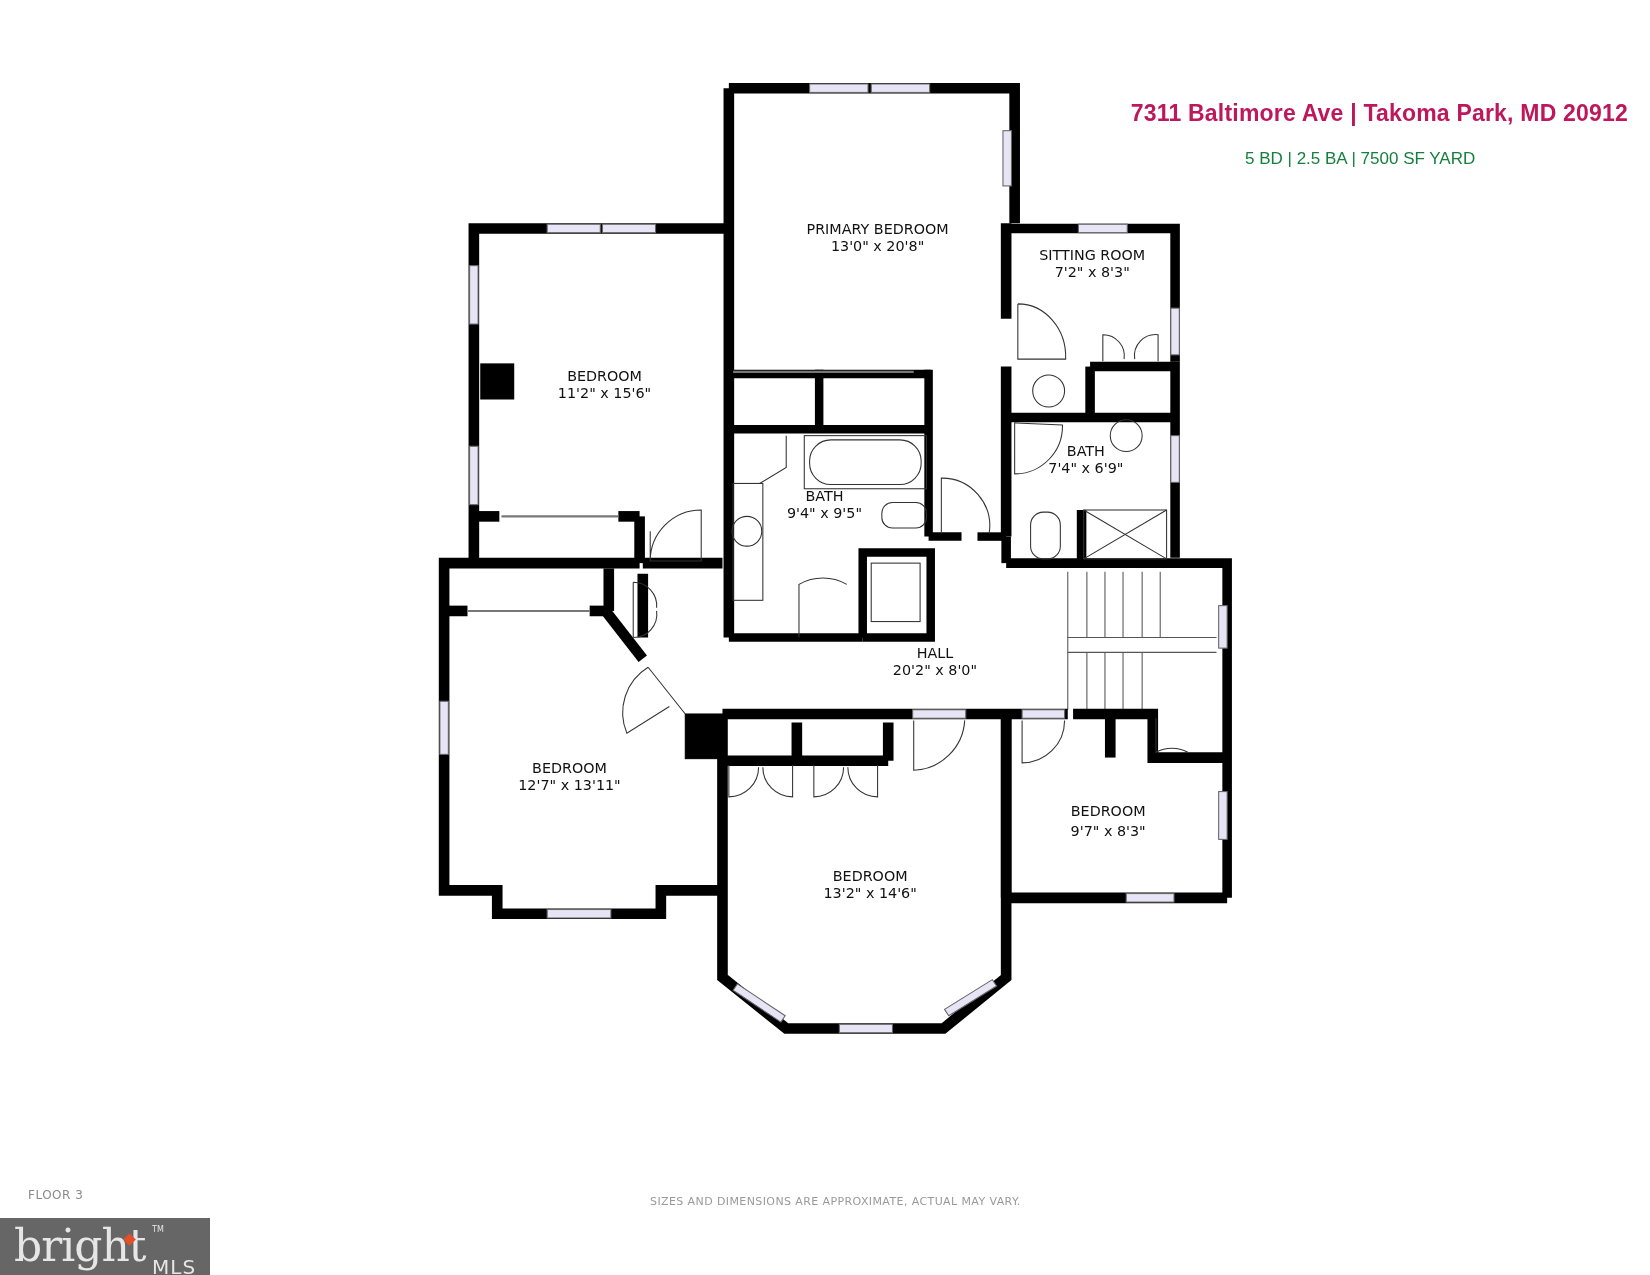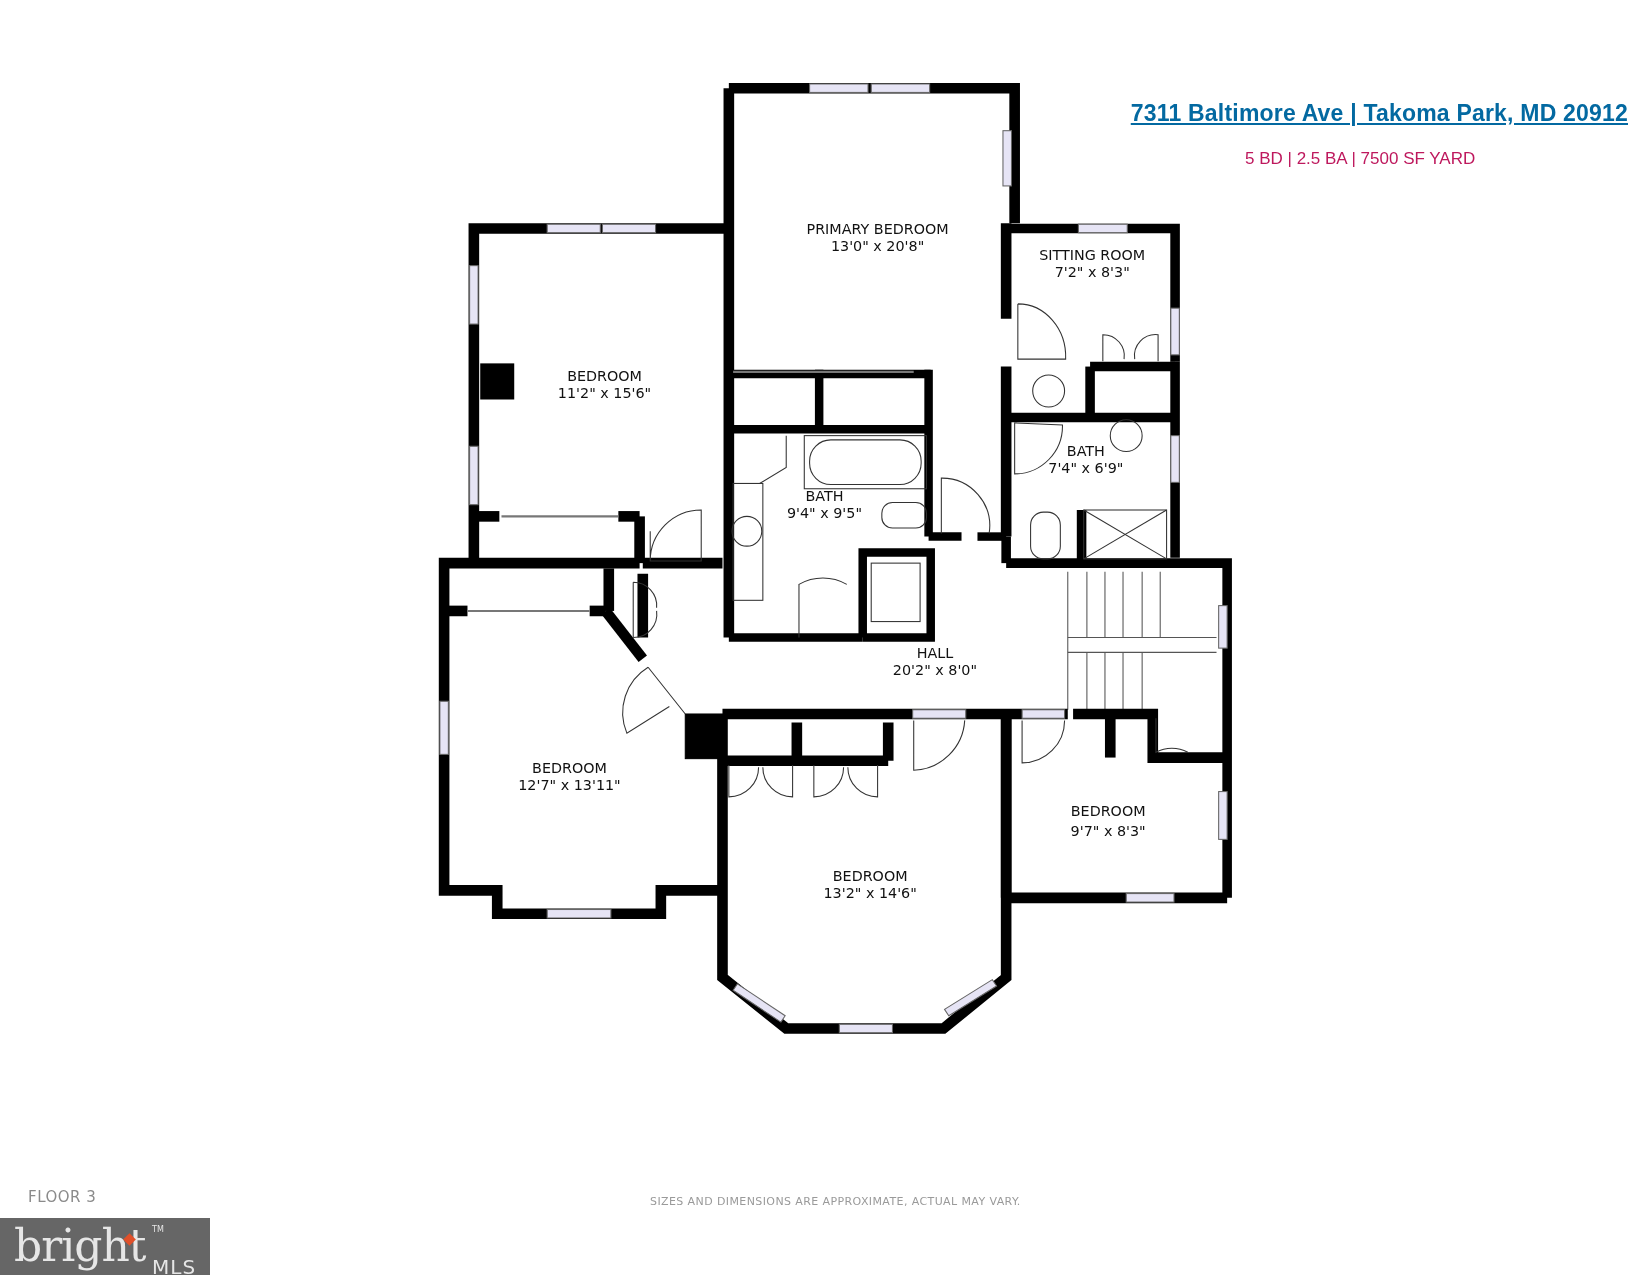--- a/index.html
+++ b/index.html
@@ -1,20 +1,20 @@
 <!DOCTYPE html>
 <html><head>
 <meta charset="utf-8">
 <style>
   html, body { margin:0; padding:0; background:#ffffff; }
   body { width:1650px; height:1275px; position:relative; overflow:hidden; font-family:"DejaVu Sans", sans-serif; }
   #plan { position:absolute; left:0; top:0; width:1650px; height:1275px; }
-  .header-title { position:absolute; right:22px; top:100px; font-family:"Liberation Sans", sans-serif; font-weight:bold; font-size:23px; color:#0369a1; letter-spacing:0.2px;text-decoration:underline; }
-  .header-sub { position:absolute; left:1245px; top:149px; font-family:"Liberation Sans", sans-serif; font-size:17px; color:#be185d; }
-  .floor-label { position:absolute; left:28px; top:1188px; font-size:15px; color:#8a8a8a; letter-spacing:0.5px; }
+  .header-title { position:absolute; right:22px; top:100px; font-family:"Liberation Sans", sans-serif; font-weight:bold; font-size:23px; color:#be185d; letter-spacing:0.2px; }
+  .header-sub { position:absolute; left:1245px; top:149px; font-family:"Liberation Sans", sans-serif; font-size:17px; color:#15803d; }
+  .floor-label { position:absolute; left:28px; top:1188px; font-size:12px; color:#8a8a8a; letter-spacing:0.5px; }
   .disclaimer { position:absolute; left:650px; top:1195px; font-size:11px; color:#9a9a9a; letter-spacing:0.4px; }
   .logo { position:absolute; left:0; top:1218px; width:210px; height:69px; background:#666666; }
   .logo-word { position:absolute; left:14px; top:2px; font-family:"DejaVu Serif", serif; font-size:44px; color:#e6e6e6; letter-spacing:-1px; }
   .logo-mls { position:absolute; left:152px; top:20px; font-size:20px; color:#e6e6e6; letter-spacing:1px;margin-top:17px; }
   .logo-tm { position:absolute; left:152px; top:7px; font-size:8px; color:#e6e6e6; }
   .logo-spark { position:absolute; left:125px; top:17px; width:9px; height:9px; background:#e0502a; transform:rotate(45deg); }
   .room-label { font-family:"DejaVu Sans", sans-serif; font-size:13.5px; fill:#111; text-anchor:middle; }
 </style>
 </head>
 <body>

